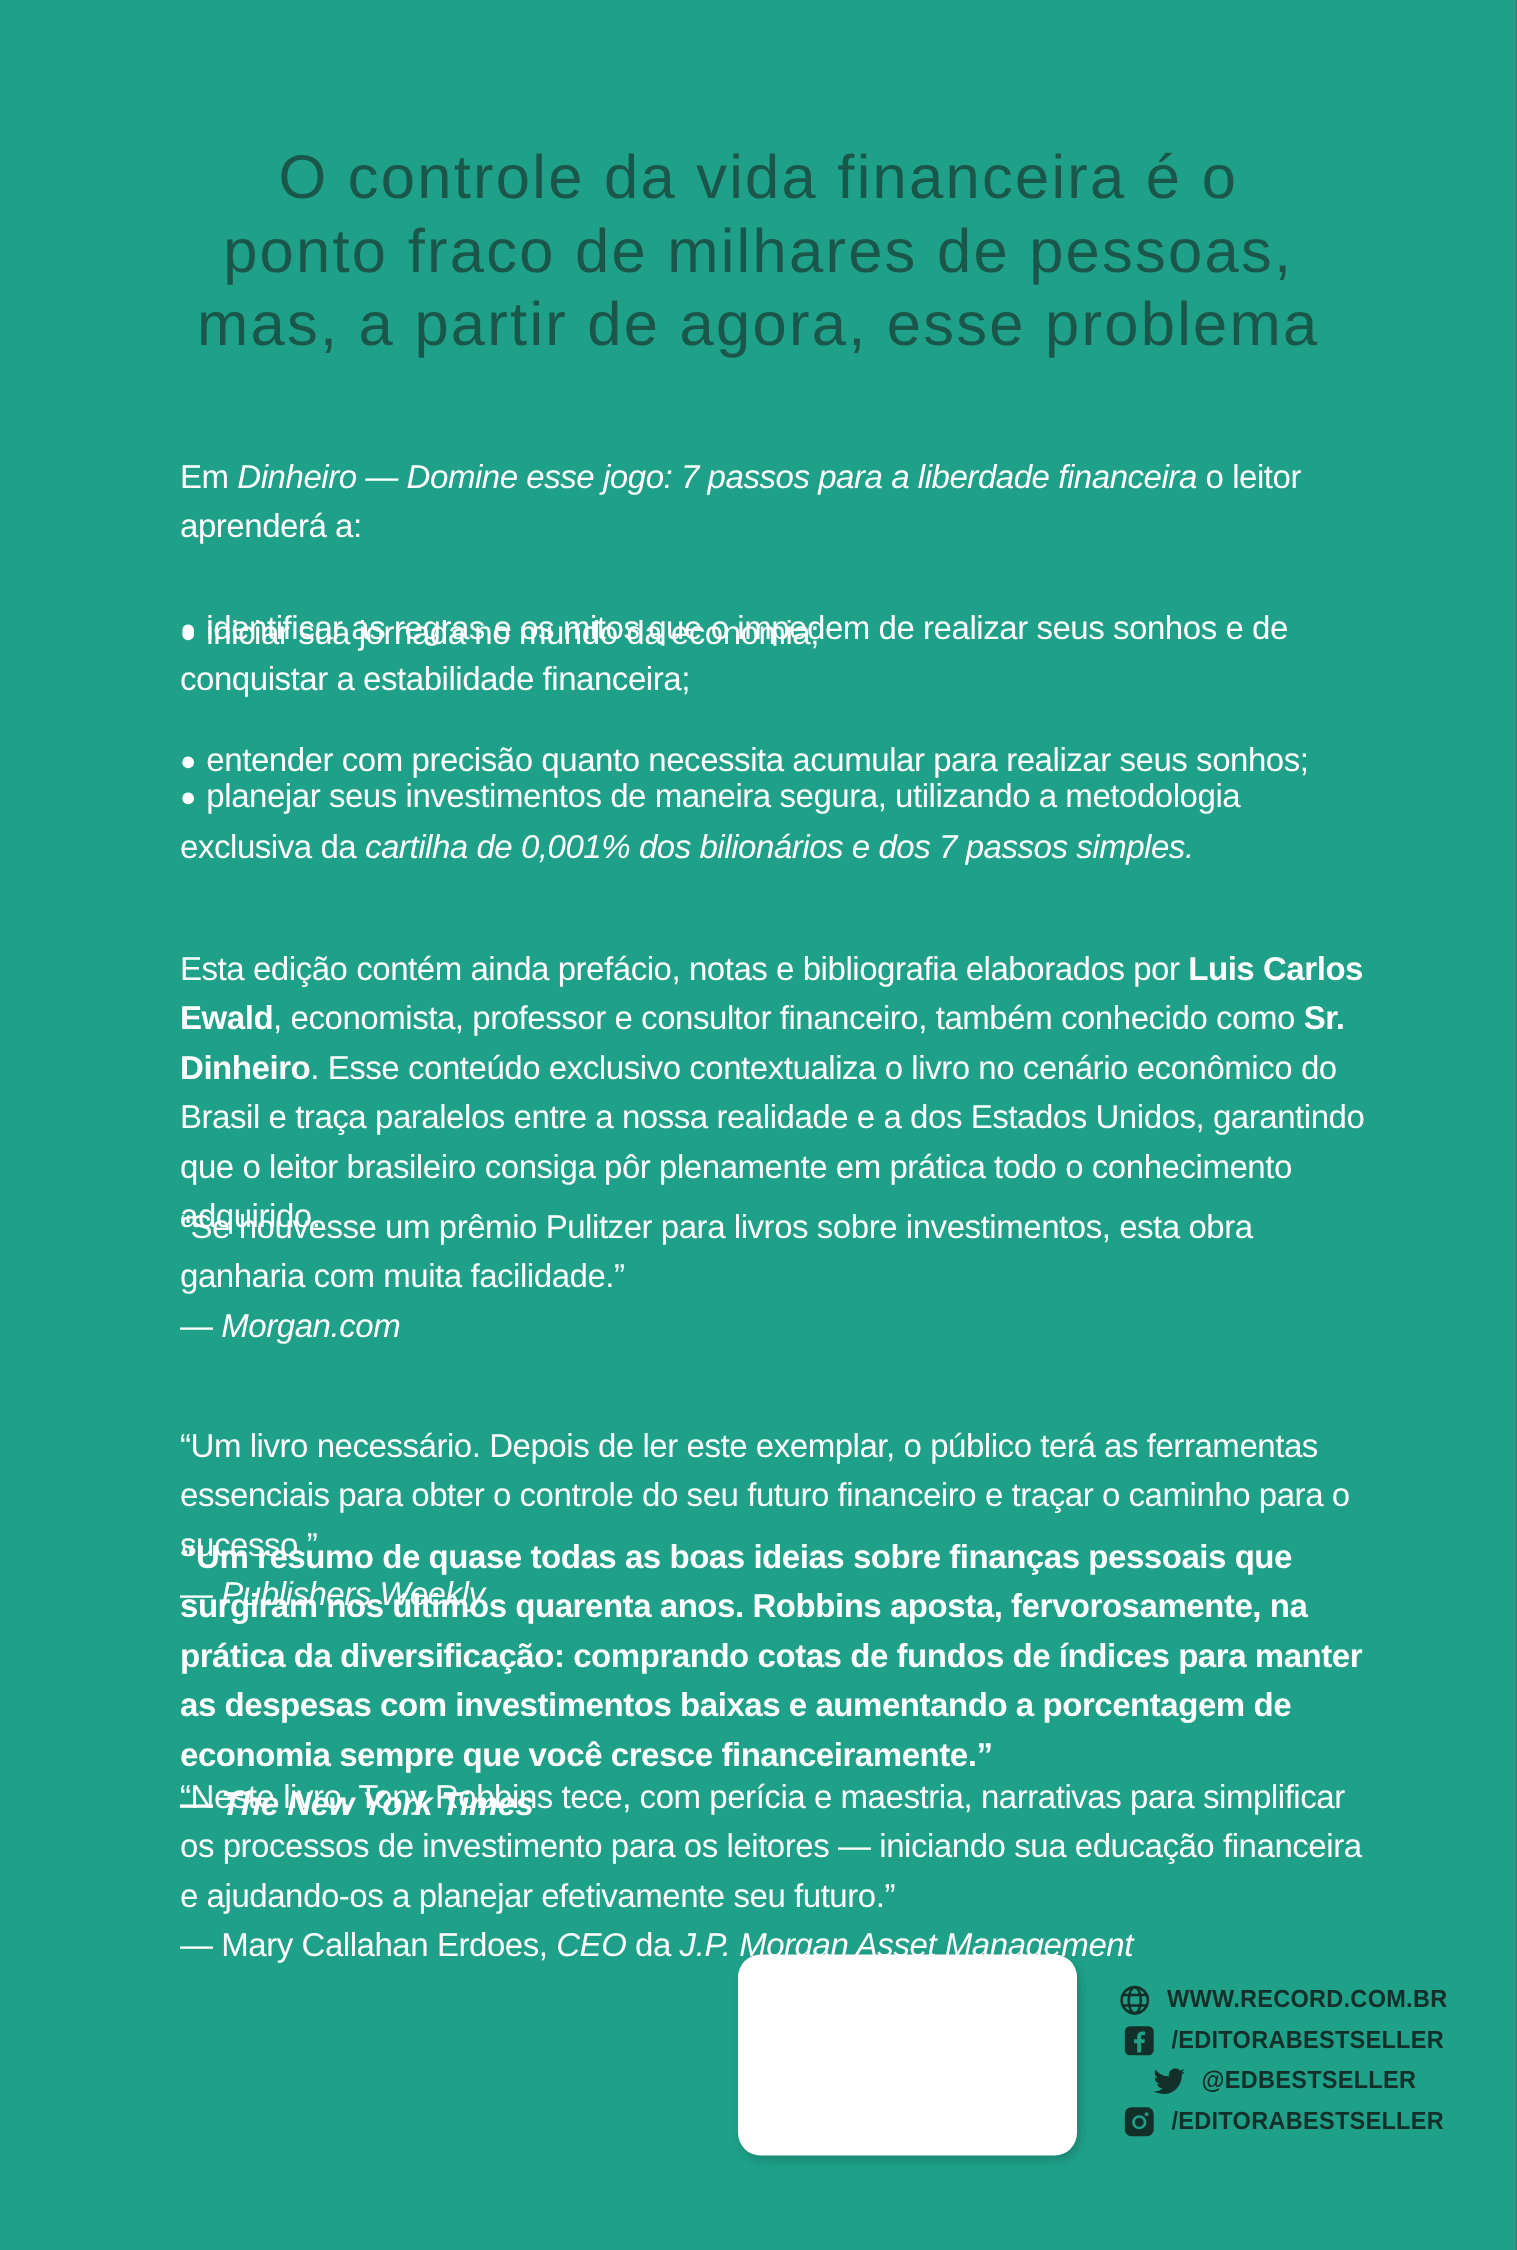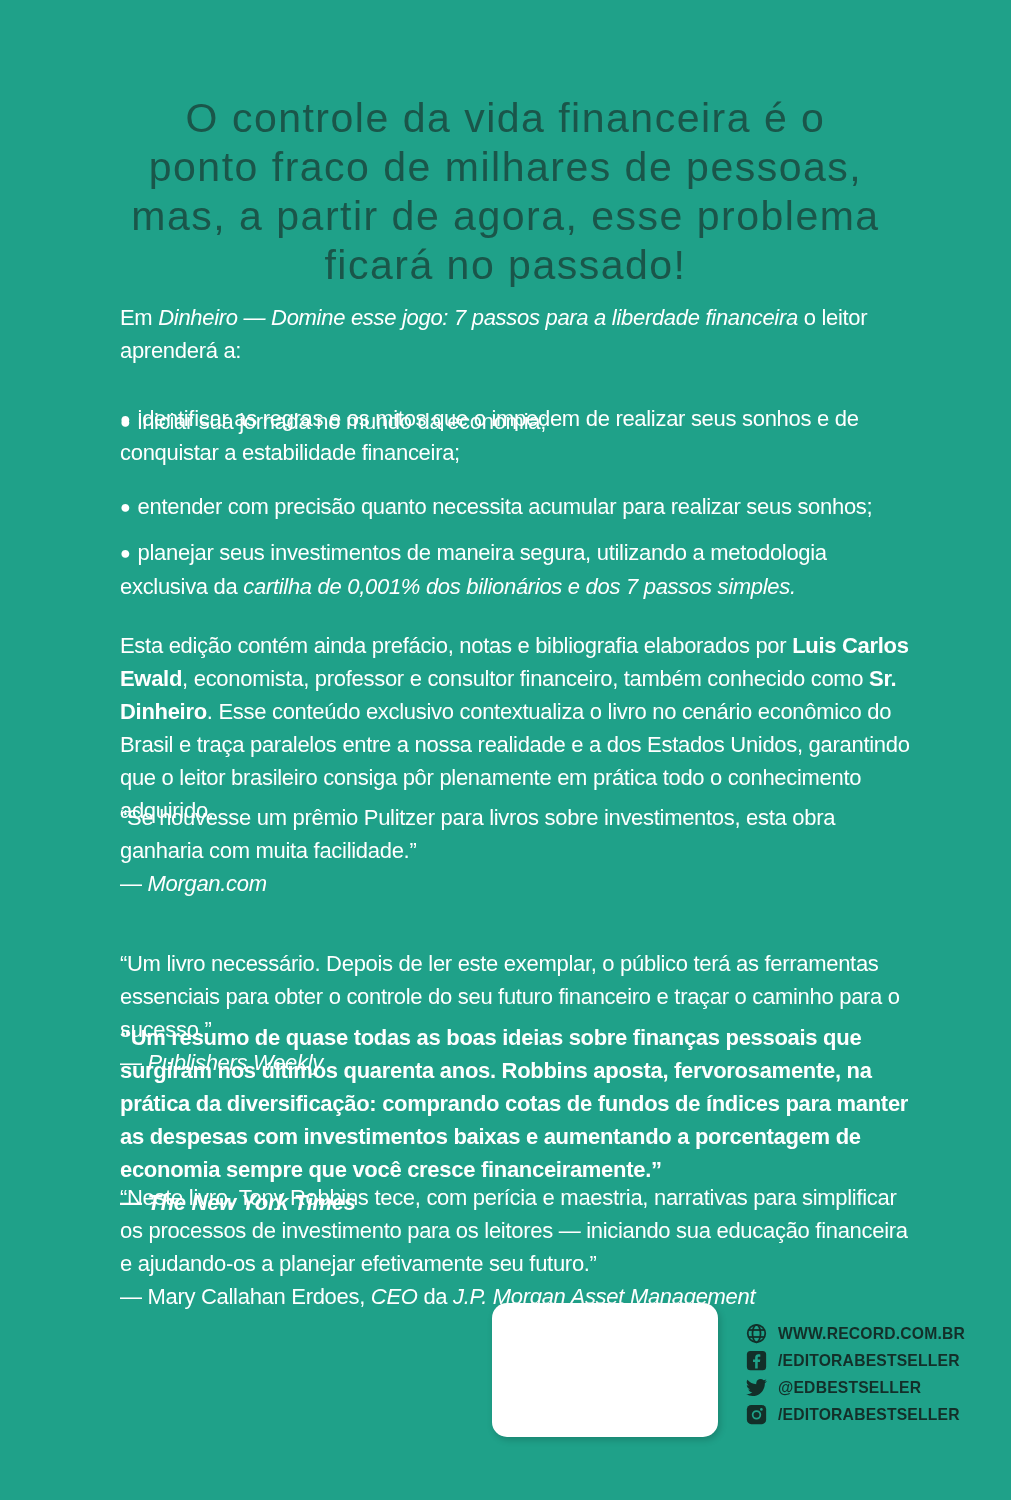--- a/index.html
+++ b/index.html
@@ -43,20 +43,21 @@
     border-radius:15px;
     box-shadow:2px 3px 7px rgba(0,0,0,0.18);
   }
   .social{
     position:absolute;left:746px;top:1320px;
     color:#132f29;
   }
   .social-row{
     display:flex;align-items:center;
     height:27px;
+    justify-content:center;
   }
   .social-row .ic{
     width:21px;height:21px;
     margin-right:11px;
     flex:0 0 auto;
     display:block;
   }
   .social-row .lbl{
     font-size:16.5px;
     font-weight:bold;
@@ -68,35 +69,34 @@
 </style>
 </head>
 <body>
 
 <div class="cover">
 
   <div class="headline">
     <div>O controle da vida financeira é o</div>
     <div>ponto fraco de milhares de pessoas,</div>
     <div>mas, a partir de agora, esse problema</div>
-    <div>ficará no passado!</div>
   </div>
 
   <div class="block" style="top:301px;"><span>Em </span><span class="i">Dinheiro — Domine esse jogo: 7 passos para a liberdade financeira</span><span> o leitor aprenderá a:</span></div>
 
   <div class="block" style="top:373px;margin-top:32px;">
     <span class="bullet-dot">●</span><span><span>iniciar sua jornada no mundo da economia;</span></span>
   </div>
   <div class="block" style="top:402px;">
     <span class="bullet-dot">●</span><span><span>identificar as regras e os mitos que o impedem de realizar seus sonhos e de conquistar a estabilidade financeira;</span></span>
   </div>
   <div class="block" style="top:490px;">
     <span class="bullet-dot">●</span><span><span>entender com precisão quanto necessita acumular para realizar seus sonhos;</span></span>
   </div>
-  <div class="block" style="top:536px;">
+  <div class="block" style="top:514px;">
     <span class="bullet-dot">●</span><span><span>planejar seus investimentos de maneira segura, utilizando a metodologia exclusiva da </span><span class="i">cartilha de 0,001% dos bilionários e dos 7 passos simples.</span></span>
   </div>
 
   <div class="block" style="top:629px;"><span>Esta edição contém ainda prefácio, notas e bibliografia elaborados por </span><span class="b">Luis Carlos Ewald</span><span>, economista, professor e consultor financeiro, também conhecido como </span><span class="b">Sr. Dinheiro</span><span>. Esse conteúdo exclusivo contextualiza o livro no cenário econômico do Brasil e traça paralelos entre a nossa realidade e a dos Estados Unidos, garantindo que o leitor brasileiro consiga pôr plenamente em prática todo o conhecimento adquirido.</span></div>
 
   <div class="block" style="top:801px;">
     <span>“Se houvesse um prêmio Pulitzer para livros sobre investimentos, esta obra ganharia com muita facilidade.”</span>
     <span class="attr"><span>— </span><span class="i">Morgan.com</span></span>
   </div>
   <div class="block" style="top:947px;">

